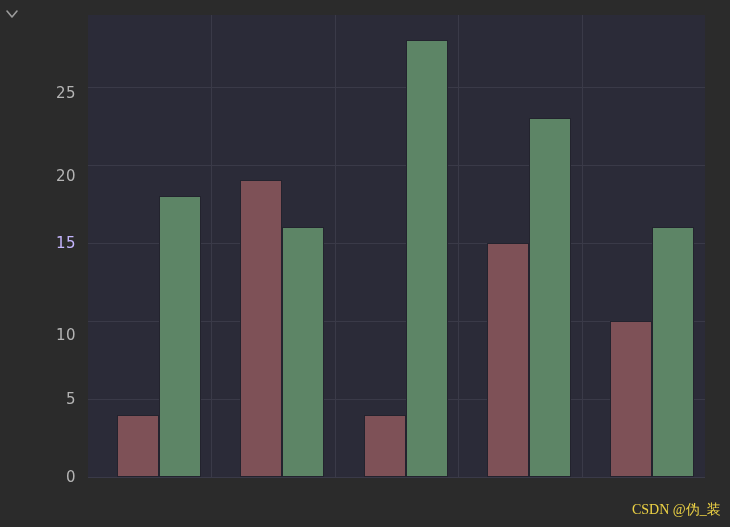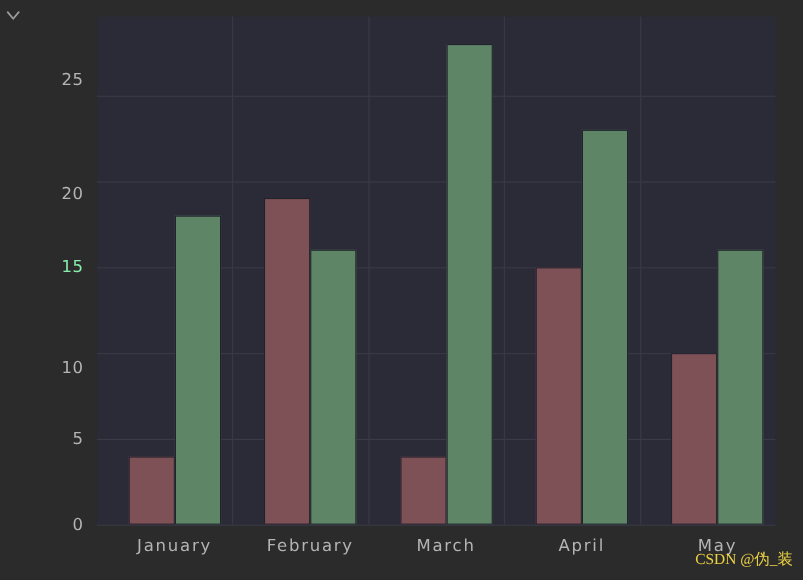--- a/index.html
+++ b/index.html
@@ -161,43 +161,36 @@
         <div class="gridline-v" style="left: 123px; background: rgb(58, 58, 72);"></div>
         <div class="gridline-v" style="left: 247px; background: rgb(58, 58, 72);"></div>
         <div class="gridline-v" style="left: 370px; background: rgb(58, 58, 72);"></div>
         <div class="gridline-v" style="left: 494px; background: rgb(58, 58, 72);"></div>
       </div>
 
     <div class="yticks-layer" id="yticks-layer">
         <div class="ytick" style="top: 462px; color: rgb(180, 180, 180);">0</div>
         <div class="ytick" style="top: 383.959px; color: rgb(180, 180, 180);">5</div>
         <div class="ytick" style="top: 305.919px; color: rgb(180, 180, 180); margin-top: 14px;">10</div>
-        <div class="ytick" style="top: 227.878px; color: #86efac;">15</div>
+        <div class="ytick" style="top: 227.878px; color: #c4b5fd;">15</div>
         <div class="ytick" style="top: 161px; color: rgb(180, 180, 180);">20</div>
-        <div class="ytick" style="top: 58px; color: rgb(180, 180, 180);">25</div>
+        <div class="ytick" style="top: 78px; color: rgb(180, 180, 180);">25</div>
       </div>
 
     <div class="bars-layer" id="bars-layer">
         <div class="bar" title="January series-1: 4" style="left: 28.7px; width: 42px; height: 62.4324px; background: rgb(126, 81, 87);"></div>
         <div class="bar" title="January series-2: 18" style="left: 70.7px; width: 42px; height: 280.946px; background: rgb(93, 133, 102);"></div>
         <div class="bar" title="February series-1: 19" style="left: 152.1px; width: 42px; height: 296.554px; background: rgb(126, 81, 87);"></div>
         <div class="bar" title="February series-2: 16" style="left: 194.1px; width: 42px; height: 249.73px; background: rgb(93, 133, 102);"></div>
         <div class="bar" title="March series-1: 4" style="left: 275.5px; width: 42px; height: 62.4324px; background: rgb(126, 81, 87);"></div>
         <div class="bar" title="March series-2: 28" style="left: 317.5px; width: 42px; height: 437.027px; background: rgb(93, 133, 102);"></div>
         <div class="bar" title="April series-1: 15" style="left: 398.9px; width: 42px; height: 234.122px; background: rgb(126, 81, 87);"></div>
         <div class="bar" title="April series-2: 23" style="left: 440.9px; width: 42px; height: 358.986px; background: rgb(93, 133, 102);"></div>
         <div class="bar" title="May series-1: 10" style="left: 522.3px; width: 42px; height: 156.081px; background: rgb(126, 81, 87);"></div>
         <div class="bar" title="May series-2: 16" style="left: 564.3px; width: 42px; height: 249.73px; background: rgb(93, 133, 102);"></div>
       </div>
 
-    <div class="xticks-layer" id="xticks-layer">
-        <div class="xtick" style="left: 70.7px; color: rgb(180, 180, 180);">January</div>
-        <div class="xtick" style="left: 194.1px; color: rgb(180, 180, 180);">February</div>
-        <div class="xtick" style="left: 317.5px; color: rgb(180, 180, 180);">March</div>
-        <div class="xtick" style="left: 440.9px; color: rgb(180, 180, 180);">April</div>
-        <div class="xtick" style="left: 564.3px; color: rgb(180, 180, 180);">May</div>
-      </div>
 
   </div>
 
   <div class="watermark">CSDN @伪_装</div>
 
 </div>
 
 </body></html>

